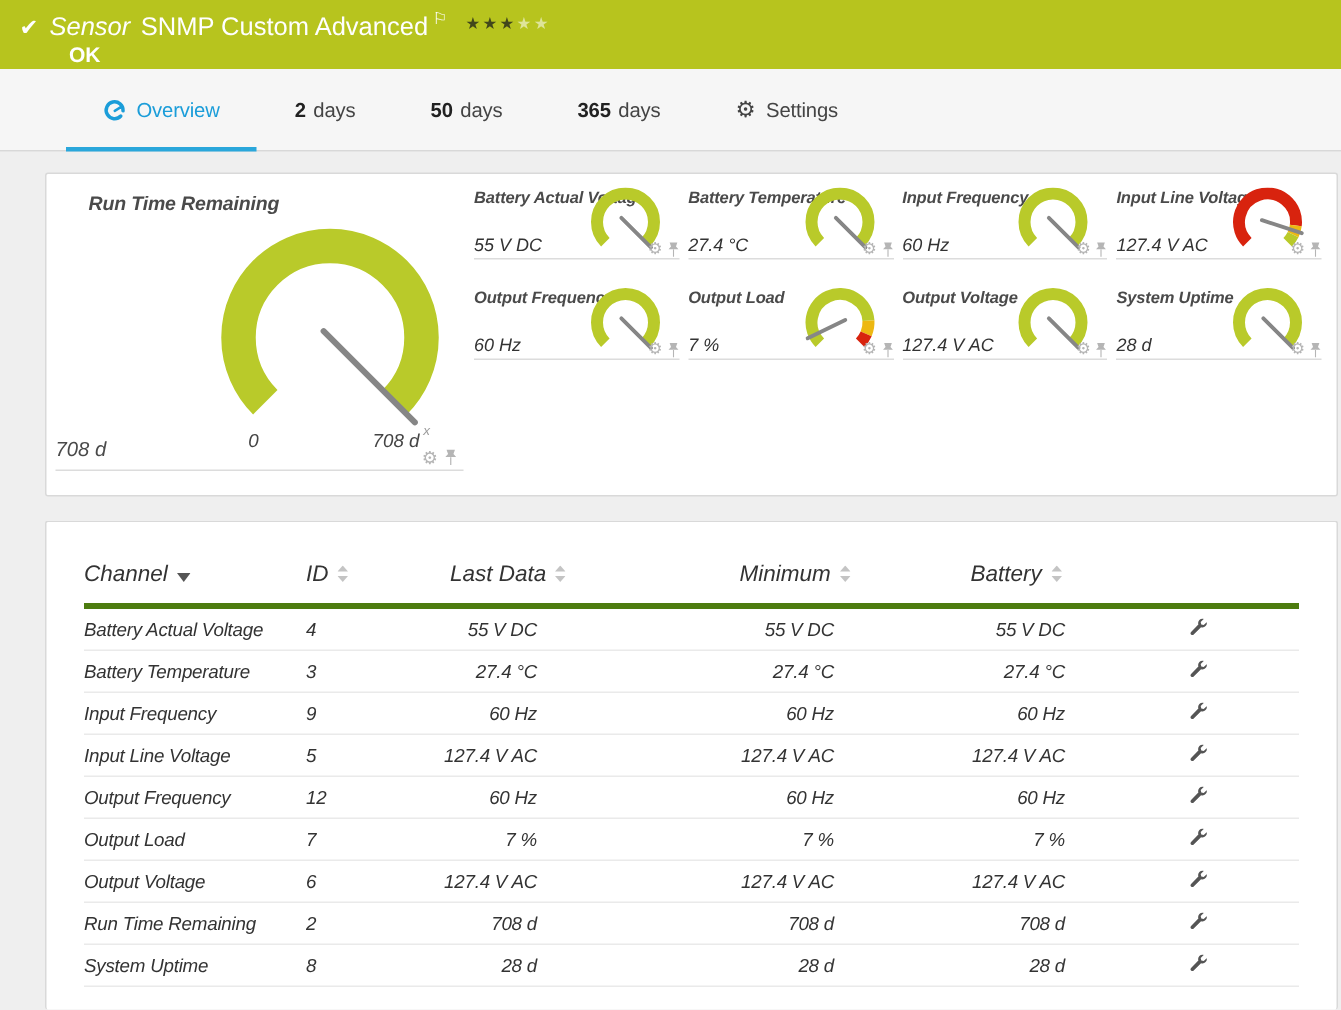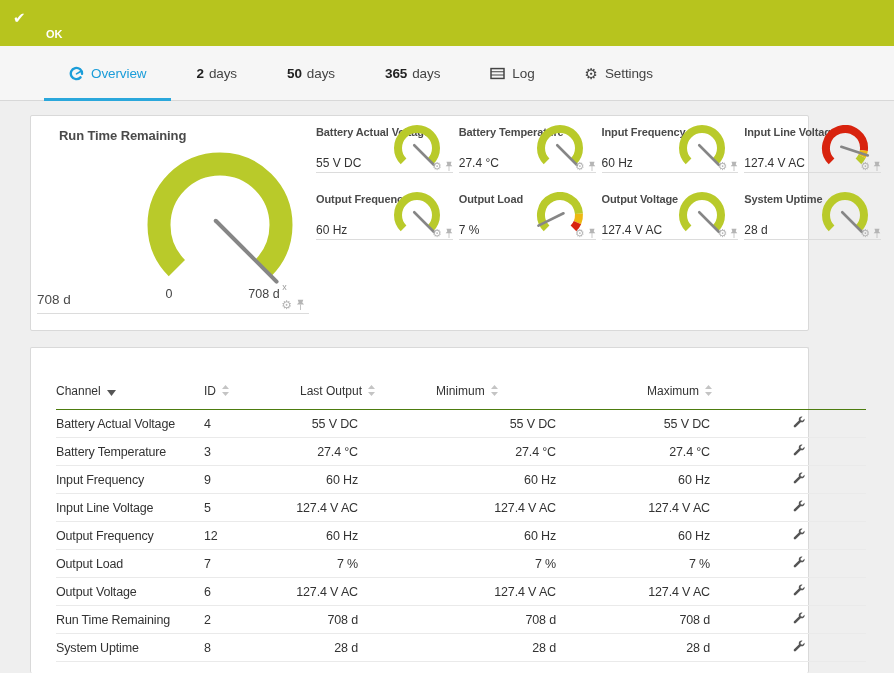--- a/index.html
+++ b/index.html
@@ -13,36 +13,36 @@
 
   
   .topbar{position:absolute;top:0;left:0;width:894px;height:46px;background:#b7c41e;color:#fff;}
   .chk{position:absolute;left:13px;top:9px;font-size:15px;font-weight:bold;}
   .title-line{position:absolute;left:33px;top:6px;font-size:17px;white-space:nowrap;}
   .stype{font-style:italic;margin-right:7px;}
   .flag{font-size:11px;vertical-align:7px;margin-left:3px;}
   .stars{font-size:11px;letter-spacing:1.5px;margin-left:12px;vertical-align:4px;cursor:pointer;}
   .stars .fill{color:#41471b;}
   .stars .empty{color:rgba(255,255,255,0.55);}
-  .status{position:absolute;left:46px;top:28px;font-size:11px;font-weight:bold;}
+  .status{position:absolute;left:46px;top:28px;font-size:14px;font-weight:bold;}
 
   
   .tabs{position:absolute;top:46px;left:0;width:894px;height:55px;background:#f6f6f6;
         border-bottom:1px solid #d8d8d8;display:flex;align-items:stretch;padding-left:44px;box-sizing:border-box;}
   .tab{display:flex;align-items:center;gap:7px;padding:0 25px;font-size:13.5px;color:#444;
        position:relative;cursor:pointer;white-space:nowrap;letter-spacing:-0.1px;}
   .tab b{color:#222;margin-right:-2px;}
   .tab .tab-icon{display:flex;align-items:center;}
   .tab.active{color:#1b9dd9;}
   .tab.active::after{content:"";position:absolute;left:0;right:0;bottom:-1px;height:3px;background:#2aa7db;}
   .glyph-gear{font-size:15px;line-height:1;color:#444;}
 
   
-  .card{position:absolute;left:30px;width:779px;background:#fff;border:1px solid #d9d9d9;
-        border-radius:2px;box-sizing:border-box;}
+  .card{position:absolute;left:30px;width:862px;background:#fff;border:1px solid #d9d9d9;
+        border-radius:2px;box-sizing:border-box;font-style:italic;}
   .gauges-card{top:115px;height:216px;}
   .table-card{top:347px;height:326px;border-bottom:none;}
 
   
   .primary-tile{position:absolute;left:6px;top:6px;width:278px;height:200px;cursor:pointer;}
   .p-title{position:absolute;left:22px;top:6px;font-size:13px;font-weight:bold;color:#4a4a4a;letter-spacing:-0.1px;}
   .p-gauge{position:absolute;left:93px;top:13px;}
   .pg-min,.pg-max{position:absolute;top:165px;font-size:12.5px;color:#444;text-align:center;}
   .pg-min{left:117px;width:30px;}
   .pg-max{left:205px;width:44px;}
@@ -57,41 +57,44 @@
   .s-tile{position:relative;border-bottom:1px solid #dcdcdc;cursor:pointer;}
   .s-title{font-size:11px;font-weight:bold;color:#4a4a4a;padding-top:1px;letter-spacing:-0.1px;}
   .s-gauge{position:absolute;right:10px;top:0;}
   .s-value{position:absolute;left:0;bottom:2px;font-size:12px;color:#333;}
   .s-icons{position:absolute;right:0;bottom:0;display:flex;gap:3px;align-items:center;}
   .mini-gear{font-size:11px;line-height:1;color:#b5b5b5;cursor:pointer;}
   .pin-ico{display:flex;cursor:pointer;}
 
   
   .channels{margin:0 25px;width:810px;border-collapse:collapse;table-layout:fixed;}
-  .channels th{font-size:12px;font-weight:normal;color:#333;text-align:left;
-               padding:36px 0 10px 0;border-bottom:1px solid #4d7c0f;cursor:pointer;white-space:nowrap;}
+  .channels th{font-size:15px;font-weight:normal;color:#333;text-align:left;
+               padding:26px 0 10px 0;border-bottom:4px solid #4d7c0f;cursor:pointer;white-space:nowrap;}
   .channels td{font-size:12.5px;color:#333;height:27px;padding:0;border-bottom:1px solid #eaeaea;
                letter-spacing:-0.15px;white-space:nowrap;overflow:hidden;}
   .col-0{width:148px;} .col-1{width:68px;margin-left:16px;} .col-2{width:118px;}
   .col-3{width:198px;} .col-4{width:154px;} .col-5{width:124px;}
   th.col-2 .label{margin-left:28px;}
-  th.col-3 .label{margin-left:46px;}
+  th.col-3 .label{margin-left:103px;}
   th.col-4 .label{margin-left:59px;}
   .sort{margin-left:6px;vertical-align:-1px;display:inline-block;}
   td.num{text-align:right;padding-right:32px;}
   td.c-tools{padding-left:50px;}
   .wrench{display:inline-flex;cursor:pointer;}
 </style>
 </head>
 <body>
 
 <div class="app">
 
   <header class="topbar">
     <span class="chk">✔</span>
+    <div class="title-line">
+      <span class="stype">Sensor</span><span class="sname">SNMP Custom Advanced</span><span class="flag">⚐</span><span class="stars" id="stars"><span class="fill">★</span><span class="fill">★</span><span class="fill">★</span><span class="empty">★</span><span class="empty">★</span></span>
+    </div>
     <div class="status">OK</div>
   </header>
 
   <nav class="tabs" id="tabsNav">
       <div class="tab active">
         <span class="tab-icon">
           <svg width="15" height="15" viewBox="0 0 16 16">
             <path d="M12.3 12.1A6 6 0 1 1 13.9 8.4" fill="none" stroke="#1b9dd9" stroke-width="2.5" stroke-linecap="round"></path>
             <path d="M8 8.4l4.3-2.6" stroke="#1b9dd9" stroke-width="1.8" stroke-linecap="round"></path>
           </svg>
@@ -102,29 +105,20 @@
         <b>2</b>
         <span>days</span>
       </div>
       <div class="tab">
         <b>50</b>
         <span>days</span>
       </div>
       <div class="tab">
         <b>365</b>
         <span>days</span>
-      </div>
-      <div class="tab">
-        <span class="tab-icon">
-          <svg width="15" height="13" viewBox="0 0 16 14">
-            <rect x="1" y="1.7" width="14" height="10.6" fill="none" stroke="#444" stroke-width="1.6"></rect>
-            <path d="M1 5.2h14M1 8.6h14" stroke="#444" stroke-width="1.1"></path>
-          </svg>
-        </span>
-        <span>Log</span>
       </div>
       <div class="tab">
         <span class="tab-icon">
           <span class="glyph-gear">⚙</span>
         </span>
         <span>Settings</span>
       </div>
     </nav>
 
   <section class="card gauges-card">
@@ -296,29 +290,29 @@
       </colgroup>
       <thead>
           <tr id="theadRow">
             <th class="col-0"><span class="label">Channel</span><span class="sort"><svg width="9" height="6" viewBox="0 0 9 6">
                   <path fill="#555" d="M4.5 6L0 0h9z"></path>
                 </svg></span></th>
             <th class="col-1"><span class="label">ID</span><span class="sort"><svg width="7" height="11" viewBox="0 0 7 11">
                   <path fill="#c4c4c4" d="M3.5 0L7 4H0z"></path>
                   <path fill="#c4c4c4" d="M3.5 11L0 7h7z"></path>
                 </svg></span></th>
-            <th class="col-2"><span class="label">Last Output</span><span class="sort"><svg width="7" height="11" viewBox="0 0 7 11">
+            <th class="col-2"><span class="label">Last Data</span><span class="sort"><svg width="7" height="11" viewBox="0 0 7 11">
                   <path fill="#c4c4c4" d="M3.5 0L7 4H0z"></path>
                   <path fill="#c4c4c4" d="M3.5 11L0 7h7z"></path>
                 </svg></span></th>
             <th class="col-3"><span class="label">Minimum</span><span class="sort"><svg width="7" height="11" viewBox="0 0 7 11">
                   <path fill="#c4c4c4" d="M3.5 0L7 4H0z"></path>
                   <path fill="#c4c4c4" d="M3.5 11L0 7h7z"></path>
                 </svg></span></th>
-            <th class="col-4"><span class="label">Maximum</span><span class="sort"><svg width="7" height="11" viewBox="0 0 7 11">
+            <th class="col-4"><span class="label">Battery</span><span class="sort"><svg width="7" height="11" viewBox="0 0 7 11">
                   <path fill="#c4c4c4" d="M3.5 0L7 4H0z"></path>
                   <path fill="#c4c4c4" d="M3.5 11L0 7h7z"></path>
                 </svg></span></th>
             <th class="col-5"></th>
           </tr>
         </thead>
       <tbody id="rowsBody">
   <tr>
     <td class="c-name">Battery Actual Voltage</td>
     <td class="c-id">4</td>

